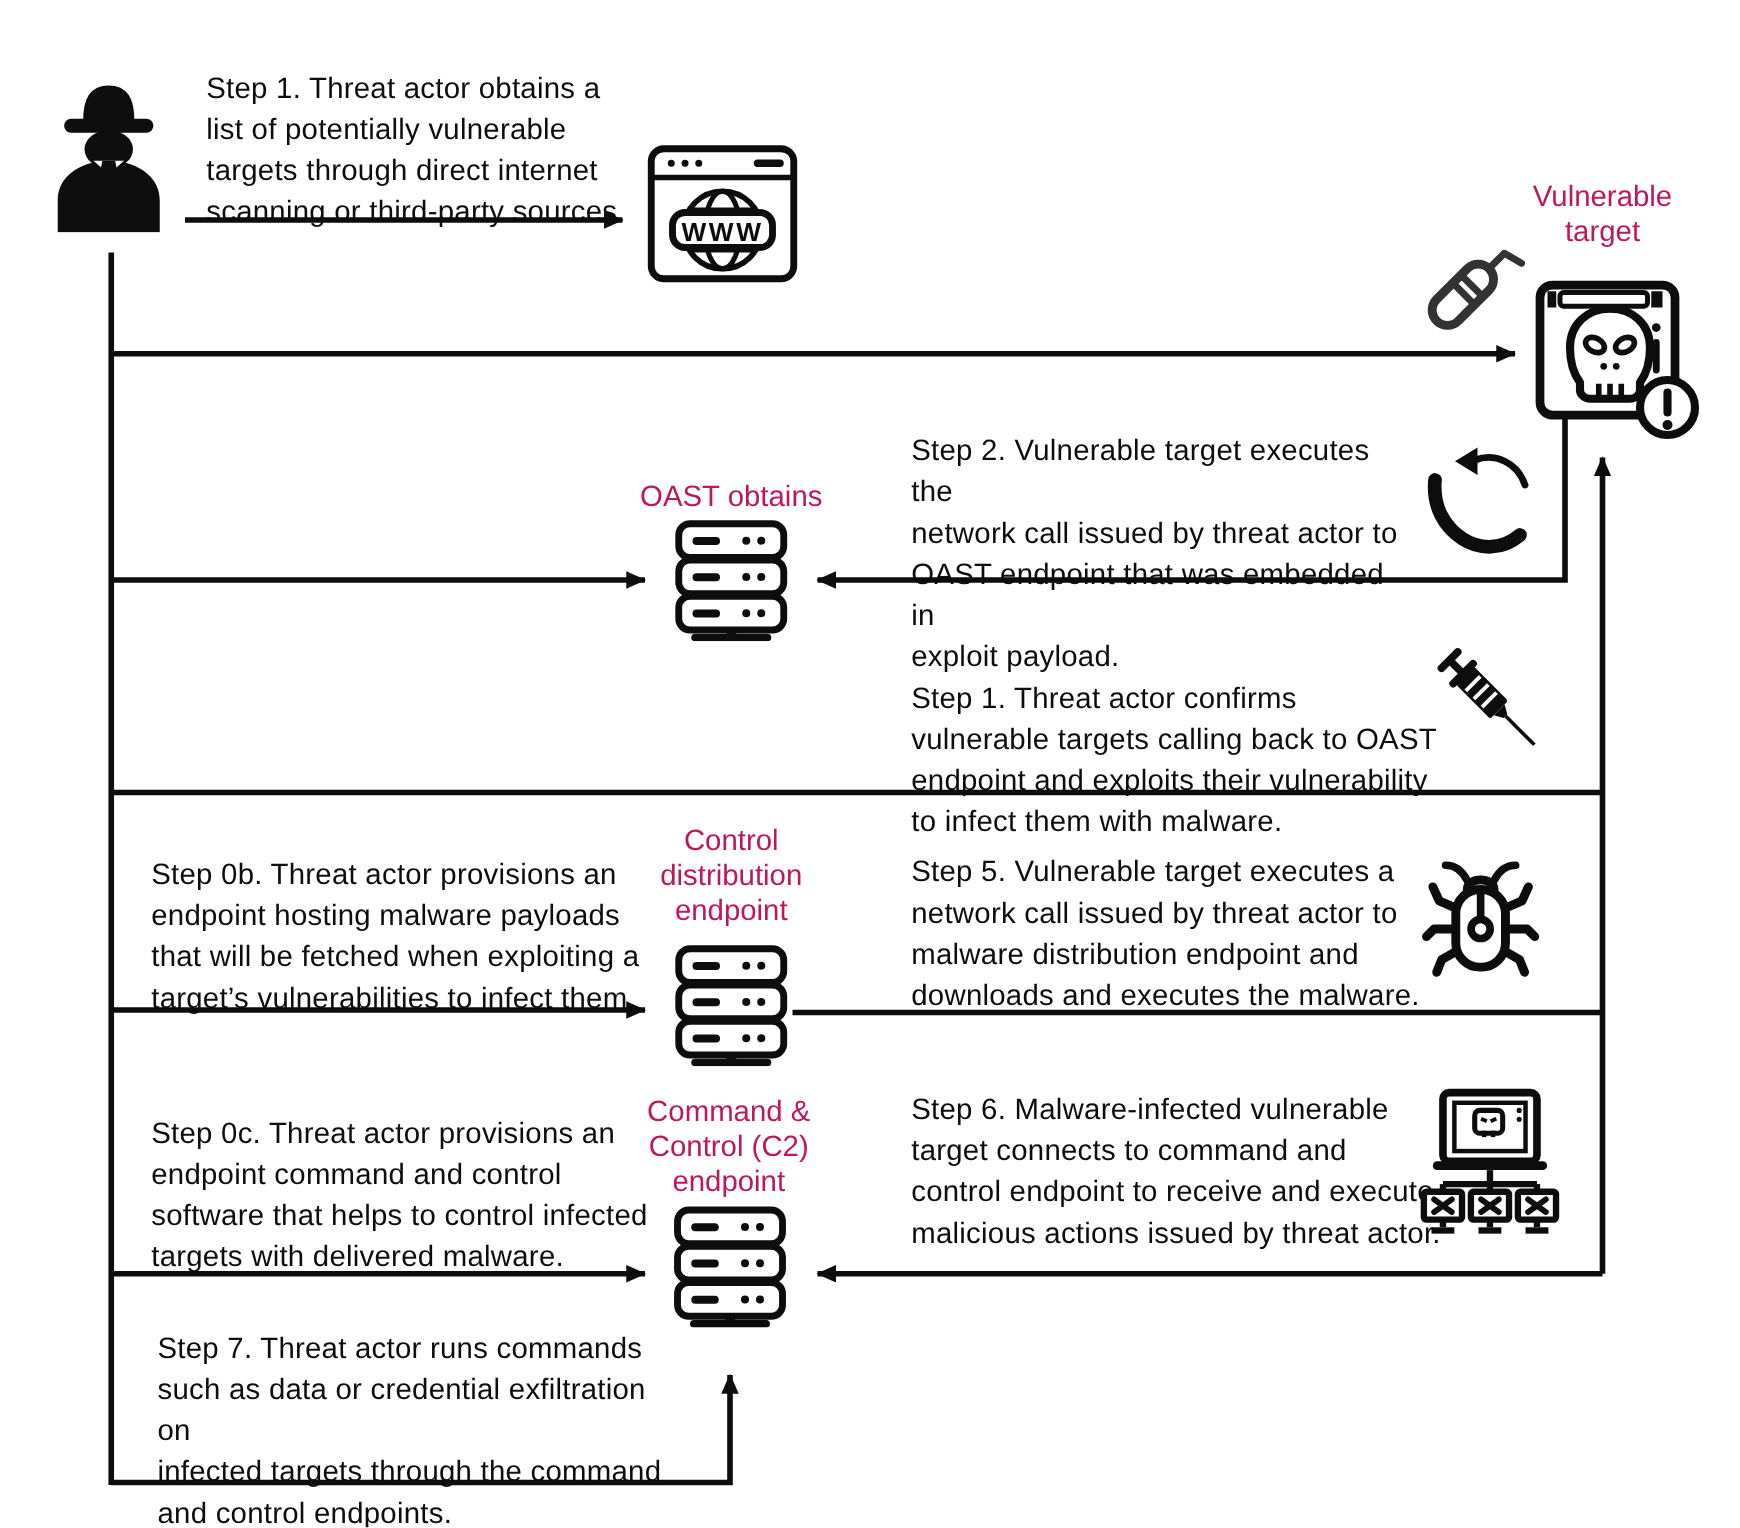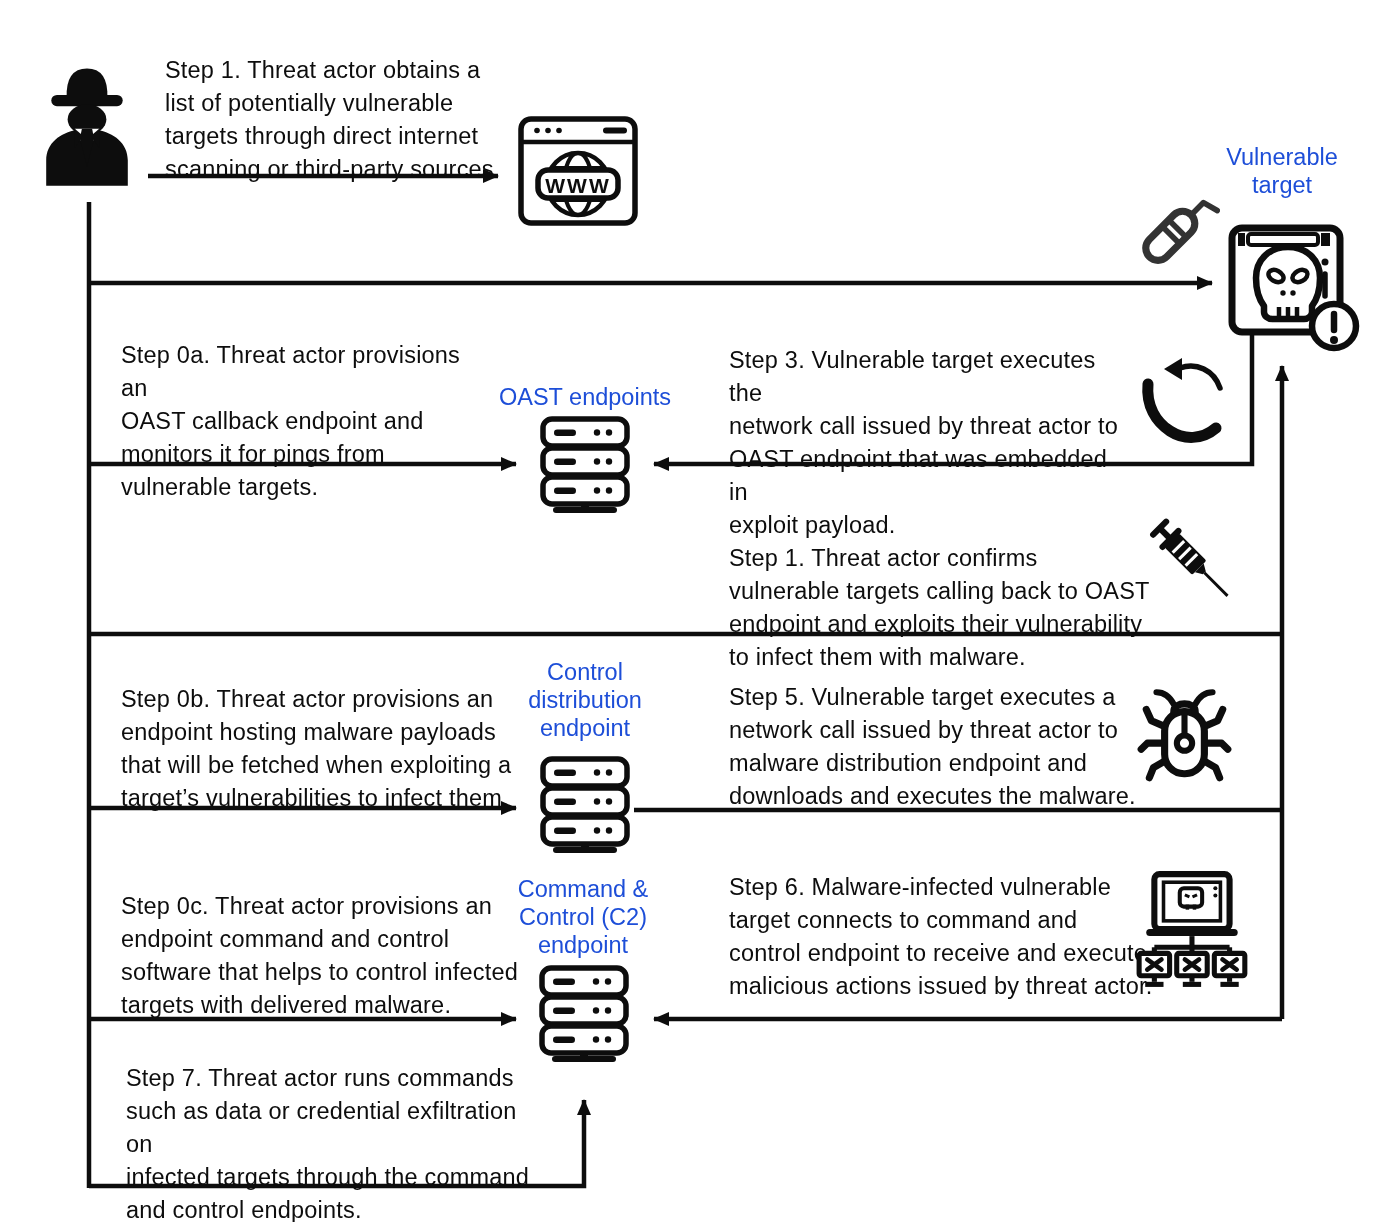--- a/index.html
+++ b/index.html
@@ -6,21 +6,21 @@
   #canvas {
     position:relative; width:1392px; height:1222px; background:#ffffff;
     font-family:"Liberation Sans","DejaVu Sans",sans-serif; color:#0d0d0d; overflow:hidden;
   }
   .step {
     position:absolute; white-space:pre-line; font-size:23.5px; line-height:33px;
     font-weight:500; letter-spacing:0.2px; color:#0d0d0d;
   }
   .node-label {
     position:absolute; white-space:pre-line; font-size:23.5px; line-height:28px;
-    font-weight:500; text-align:center; color:#1d4ed8;
+    font-weight:500; text-align:center; color:#be185d;
   }
   .icon { position:absolute; }
   svg.lines { position:absolute; left:0; top:0; }
   svg { display:block; }
 </style>
 </head>
 <body>
 
 <div id="canvas">
 
@@ -43,25 +43,21 @@
       <path d="M 1282 1019 H 654" marker-end="url(#arr)"></path>
       <path d="M 89 1019 H 516" marker-end="url(#arr)"></path>
       <path d="M 89 1186 H 584 V 1100" marker-end="url(#arr)"></path>
     </g>
   </svg>
 
   <div class="step" style="left:165px;top:54px;width:330px">Step 1. Threat actor obtains a
 list of potentially vulnerable
 targets through direct internet
 scanning or third-party sources</div>
-  <div class="step" style="left:121px;top:339px;width:370px">Step 0a. Threat actor provisions an
-OAST callback endpoint and
-monitors it for pings from
-vulnerable targets.</div>
-  <div class="step" style="left:729px;top:344px;width:400px">Step 3. Vulnerable target executes the
+  <div class="step" style="left:729px;top:344px;width:400px">Step 2. Vulnerable target executes the
 network call issued by threat actor to
 OAST endpoint that was embedded in
 exploit payload.</div>
   <div class="step" style="left:729px;top:542px;width:450px">Step 1. Threat actor confirms
 vulnerable targets calling back to OAST
 endpoint and exploits their vulnerability
 to infect them with malware.</div>
   <div class="step" style="left:121px;top:683px;width:400px">Step 0b. Threat actor provisions an
 endpoint hosting malware payloads
 that will be fetched when exploiting a
@@ -78,21 +74,21 @@
 target connects to command and
 control endpoint to receive and execute
 malicious actions issued by threat actor.</div>
   <div class="step" style="left:126px;top:1062px;width:420px">Step 7. Threat actor runs commands
 such as data or credential exfiltration on
 infected targets through the command
 and control endpoints.</div>
 
   <div class="node-label" style="left:1192px;top:143px;width:180px">Vulnerable
 target</div>
-  <div class="node-label" style="left:465px;top:383px;width:240px">OAST endpoints</div>
+  <div class="node-label" style="left:465px;top:383px;width:240px">OAST obtains</div>
   <div class="node-label" style="left:495px;top:658px;width:180px">Control
 distribution
 endpoint</div>
   <div class="node-label" style="left:493px;top:875px;width:180px">Command &amp;
 Control (C2)
 endpoint</div>
 
   <svg class="icon" style="left:36px;top:58px" width="102" height="128" viewBox="0 0 100 125">
     <path d="M 30 39 Q 29 10 50 10 Q 71 10 70 39 Z" fill="#0d0d0d"></path>
     <rect x="15" y="36" width="70" height="11" rx="5.5" fill="#0d0d0d"></rect>

